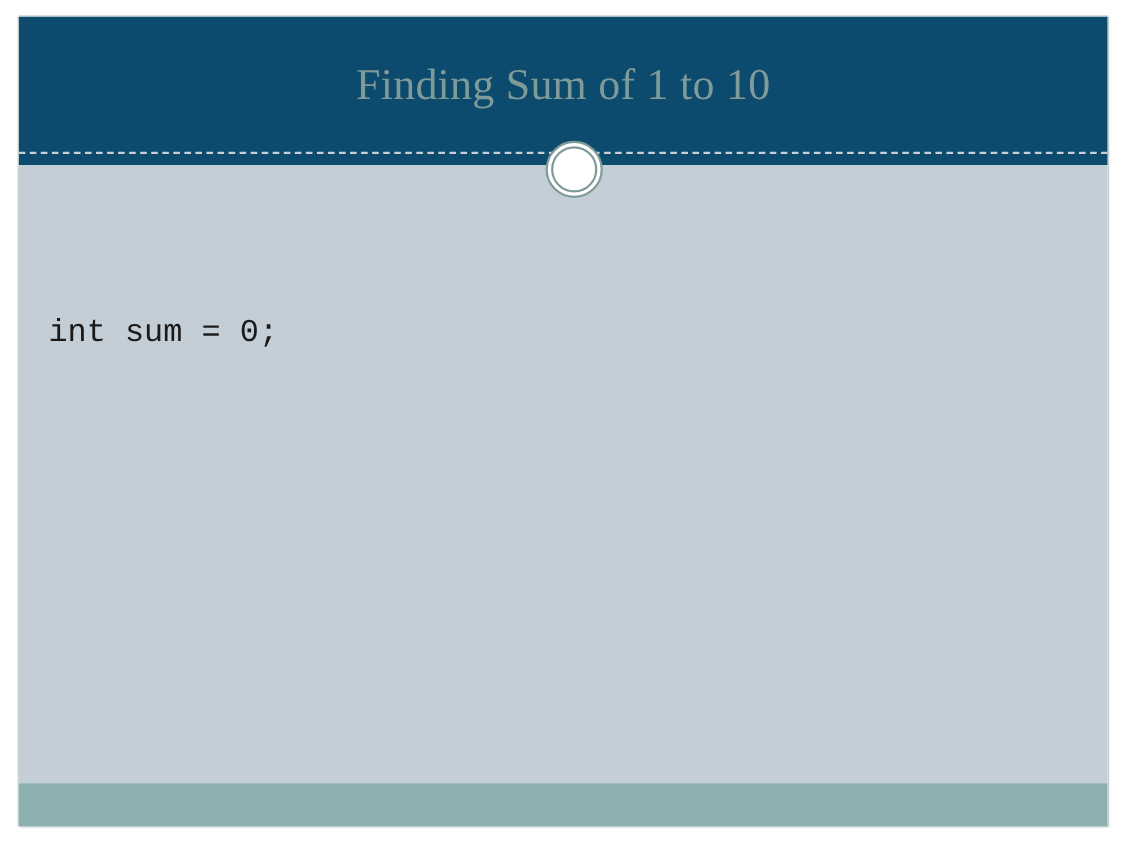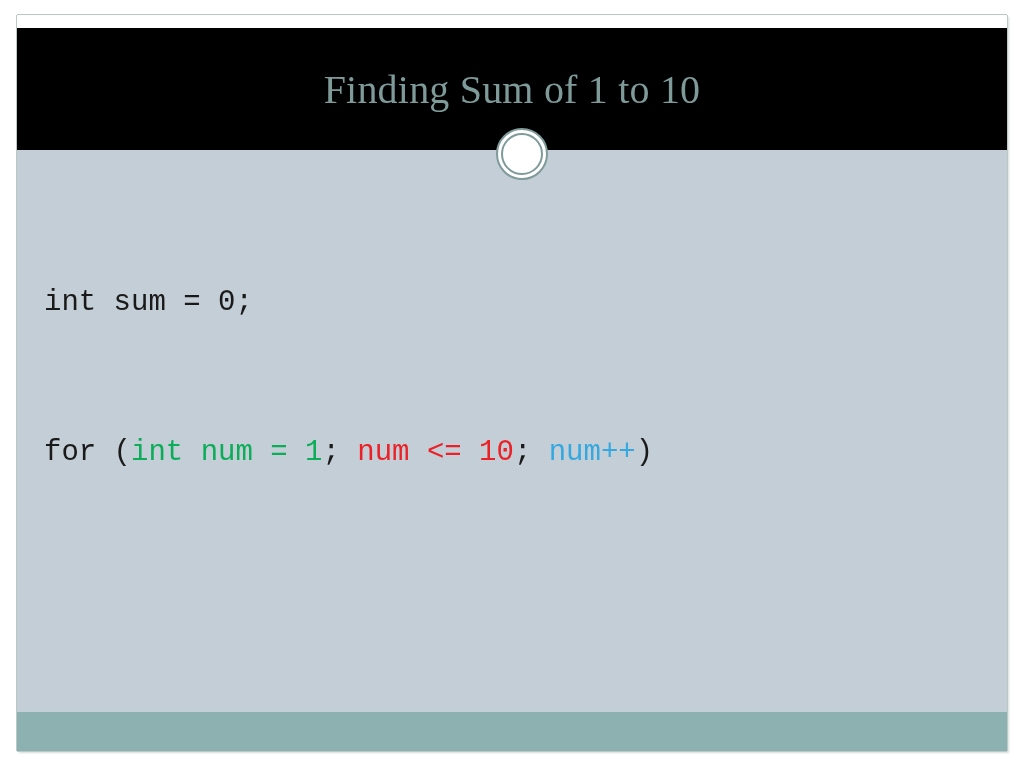--- a/index.html
+++ b/index.html
@@ -32,24 +32,24 @@
                  1px 0 0 0 #b9c9c7,
                  0 1px 0 0 #b9c9c7,
                  2px 2px 2px rgba(130,140,140,0.30);
     overflow: hidden;
   }
 
   
   .slide-header {
     position: absolute;
     left: 0;
-    top: 13px;
+    top: 0;
     width: 990px;
     height: 135px;
-    background: #000000;
+    background: #0c4a6e;
   }
 
   .slide-title {
     position: absolute;
     left: 0;
     top: 38px;
     width: 990px;
     text-align: center;
     font-family: "Liberation Serif", serif;
     font-size: 40px;
@@ -134,20 +134,19 @@
     <div class="header-ornament">
       <svg width="54" height="54" viewBox="0 0 54 54" xmlns="http://www.w3.org/2000/svg">
         <circle cx="27" cy="27" r="25" fill="#ffffff" stroke="#7e9a99" stroke-width="2"></circle>
         <circle cx="27" cy="27" r="20" fill="#ffffff" stroke="#7e9a99" stroke-width="2"></circle>
       </svg>
     </div>
 
     <div class="slide-body">
       <div class="code-block">
         <div class="code-line"><span class="tok tok-plain">int sum = 0;</span></div>
-        <div class="code-line"><span class="tok tok-plain">for (</span><span class="tok tok-green">int num = 1</span><span class="tok tok-plain">; </span><span class="tok tok-red">num &lt;= 10</span><span class="tok tok-plain">; </span><span class="tok tok-blue">num++</span><span class="tok tok-plain">)</span></div>
       </div>
     </div>
 
     <div class="slide-footer"></div>
 
   </div>
 </div>
 
 </body></html>

